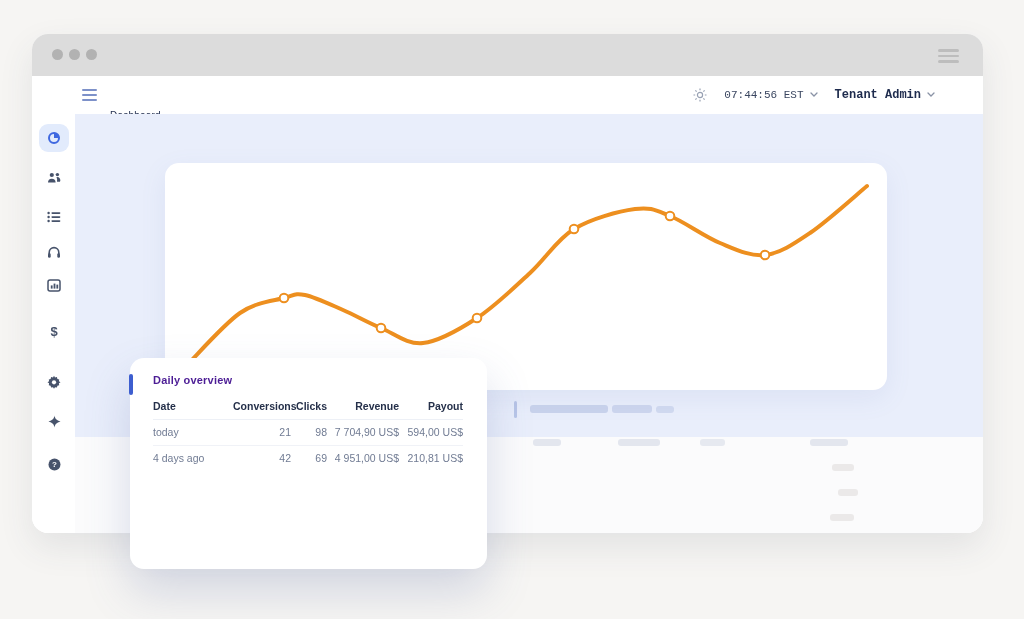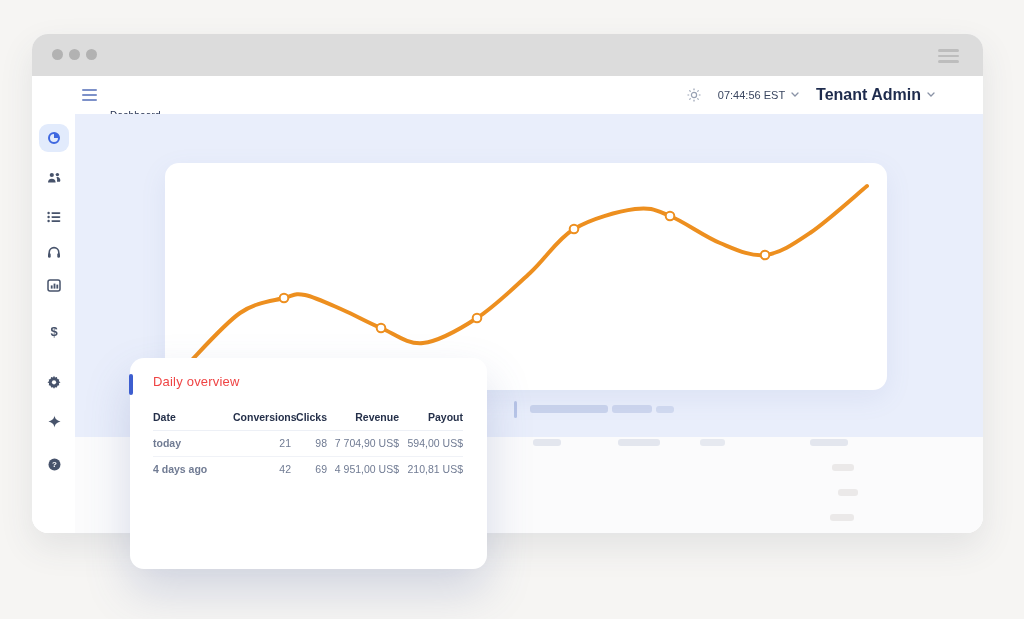--- a/index.html
+++ b/index.html
@@ -16,24 +16,24 @@
   .chrome-dots { position:absolute; left:20px; top:15px; display:flex; gap:6px; }
   .chrome-dots span { width:11px; height:11px; border-radius:50%; background:#b2b2b2; }
   .chrome-burger { position:absolute; right:24px; top:15px; display:flex; flex-direction:column; gap:3px; cursor:pointer; }
   .chrome-burger span { width:21px; height:2.5px; background:#bdbdbd; border-radius:2px; }
 
   .appbar { position:absolute; left:0; top:42px; right:0; height:38px; background:#fff; }
   .appbar-left { position:absolute; left:50px; top:0; height:38px; display:flex; align-items:center; gap:13px; }
   .menu-burger { display:flex; flex-direction:column; gap:2.6px; cursor:pointer; }
   .menu-burger span { width:15px; height:2.4px; background:#7d91c9; border-radius:2px; }
   .app-title { font-size:10px; font-weight:normal; color:#1e2b4d; letter-spacing:.2px;margin-top:40px; }
-  .appbar-right { position:absolute; right:48px; top:0; height:38px; display:flex; align-items:center; gap:17px; }
+  .appbar-right { position:absolute; right:48px; top:0; height:38px; display:flex; align-items:center; gap:17px;font-family:Liberation Mono, monospace; }
   .clock-widget, .user-widget { display:flex; align-items:center; gap:6px; cursor:pointer; }
   .clock-text { font-size:11px; color:#3a4660; }
-  .user-text { font-size:16px; font-weight:bold; color:#1e2b4d; }
+  .user-text { font-size:12px; font-weight:bold; color:#1e2b4d; }
   .chev { width:8px; height:6px; }
   .sun-wrap { display:flex; align-items:center; cursor:pointer; }
 
   .blue-panel { position:absolute; left:43px; top:80px; width:908px; height:323px; background:#e9eefb; }
   .bottom-strip { position:absolute; left:43px; top:403px; right:0; bottom:0; background:#fbfbfc; border-radius:0 0 16px 0; }
 
   
   .sidebar { position:absolute; left:0; top:80px; bottom:0; width:43px; background:#ffffff;
              border-radius:0 0 0 16px; }
   .nav-item { position:absolute; left:7px; width:30px; height:28px; display:flex;
@@ -66,29 +66,29 @@
   .g-v1 { left:800px; top:430px; width:22px; height:7px; background:#ebe9e9; }
   .g-v2 { left:806px; top:455px; width:20px; height:7px; background:#ebe9e9; }
   .g-v3 { left:798px; top:480px; width:24px; height:7px; background:#ebe9e9; }
 
   
   .daily-card { position:absolute; left:130px; top:358px; width:357px; height:211px;
                 background:#ffffff; border-radius:14px; z-index:5;
                 box-shadow:0 22px 46px rgba(80,100,160,.22); padding:16px 24px 0 23px; }
   .daily-accent { position:absolute; left:-1px; top:16px; width:4px; height:21px;
                   border-radius:3px; background:#3d5ecf; }
-  .daily-title { font-size:13px; font-weight:normal; color:#ef4444; letter-spacing:.2px; }
-
-  table.daily { width:310px; border-collapse:collapse; margin-top:17px; table-layout:fixed; }
+  .daily-title { font-size:11px; font-weight:bold; color:#4c1d95; letter-spacing:.2px; }
+
+  table.daily { width:310px; border-collapse:collapse; margin-top:9px; table-layout:fixed; }
   table.daily th { font-size:10.5px; font-weight:bold; color:#25304a; padding:5px 0 7px;
                    text-align:right; border-bottom:1px solid #edf0f6; }
   table.daily th:first-child { text-align:left; }
   table.daily td { font-size:10.5px; color:#707b93; padding:0; height:25.5px;
                    text-align:right; border-bottom:1px solid #f0f2f7; }
-  table.daily td:first-child { text-align:left;font-weight:bold; }
+  table.daily td:first-child { text-align:left; }
   table.daily tr:last-child td { border-bottom:none; }
   col.c-date{width:80px;} col.c-conv{width:58px;} col.c-clicks{width:36px;}
   col.c-rev{width:72px;} col.c-pay{width:64px;}
 </style>
 </head>
 <body>
 
 <div class="window">
 
   <div class="chrome">

